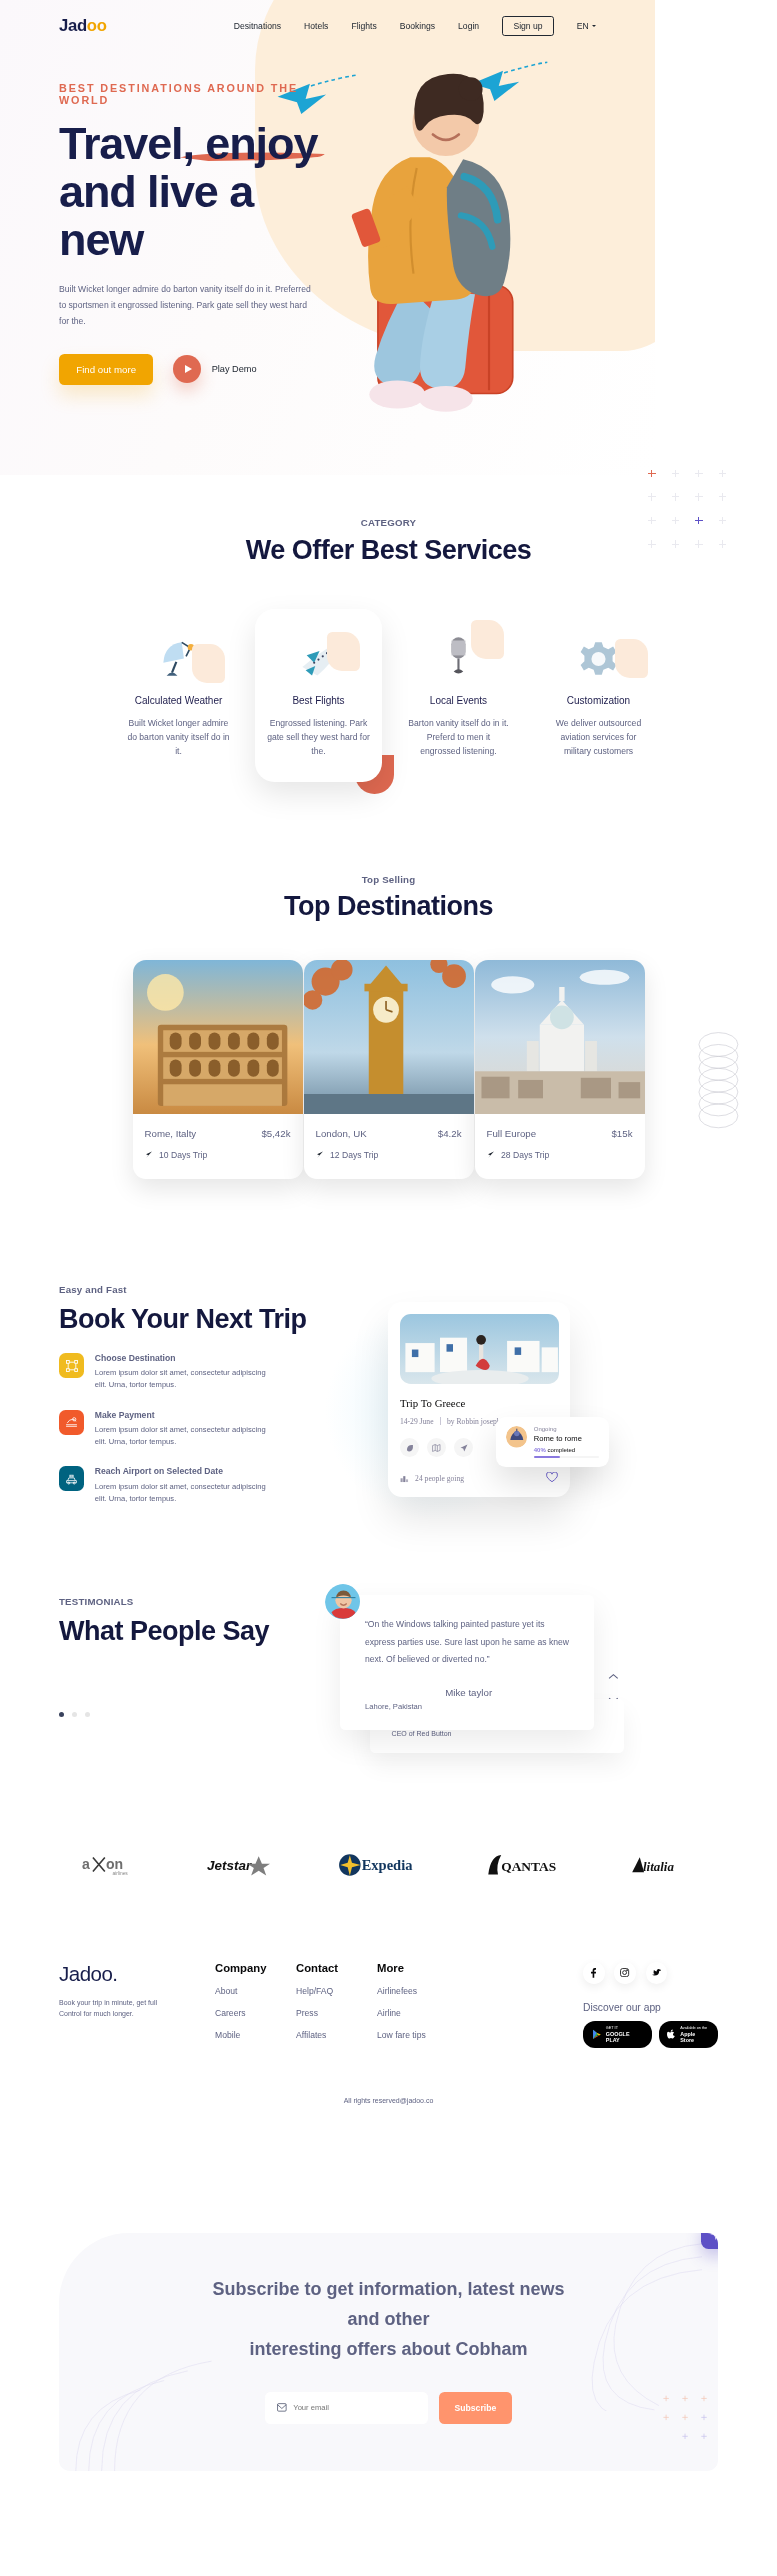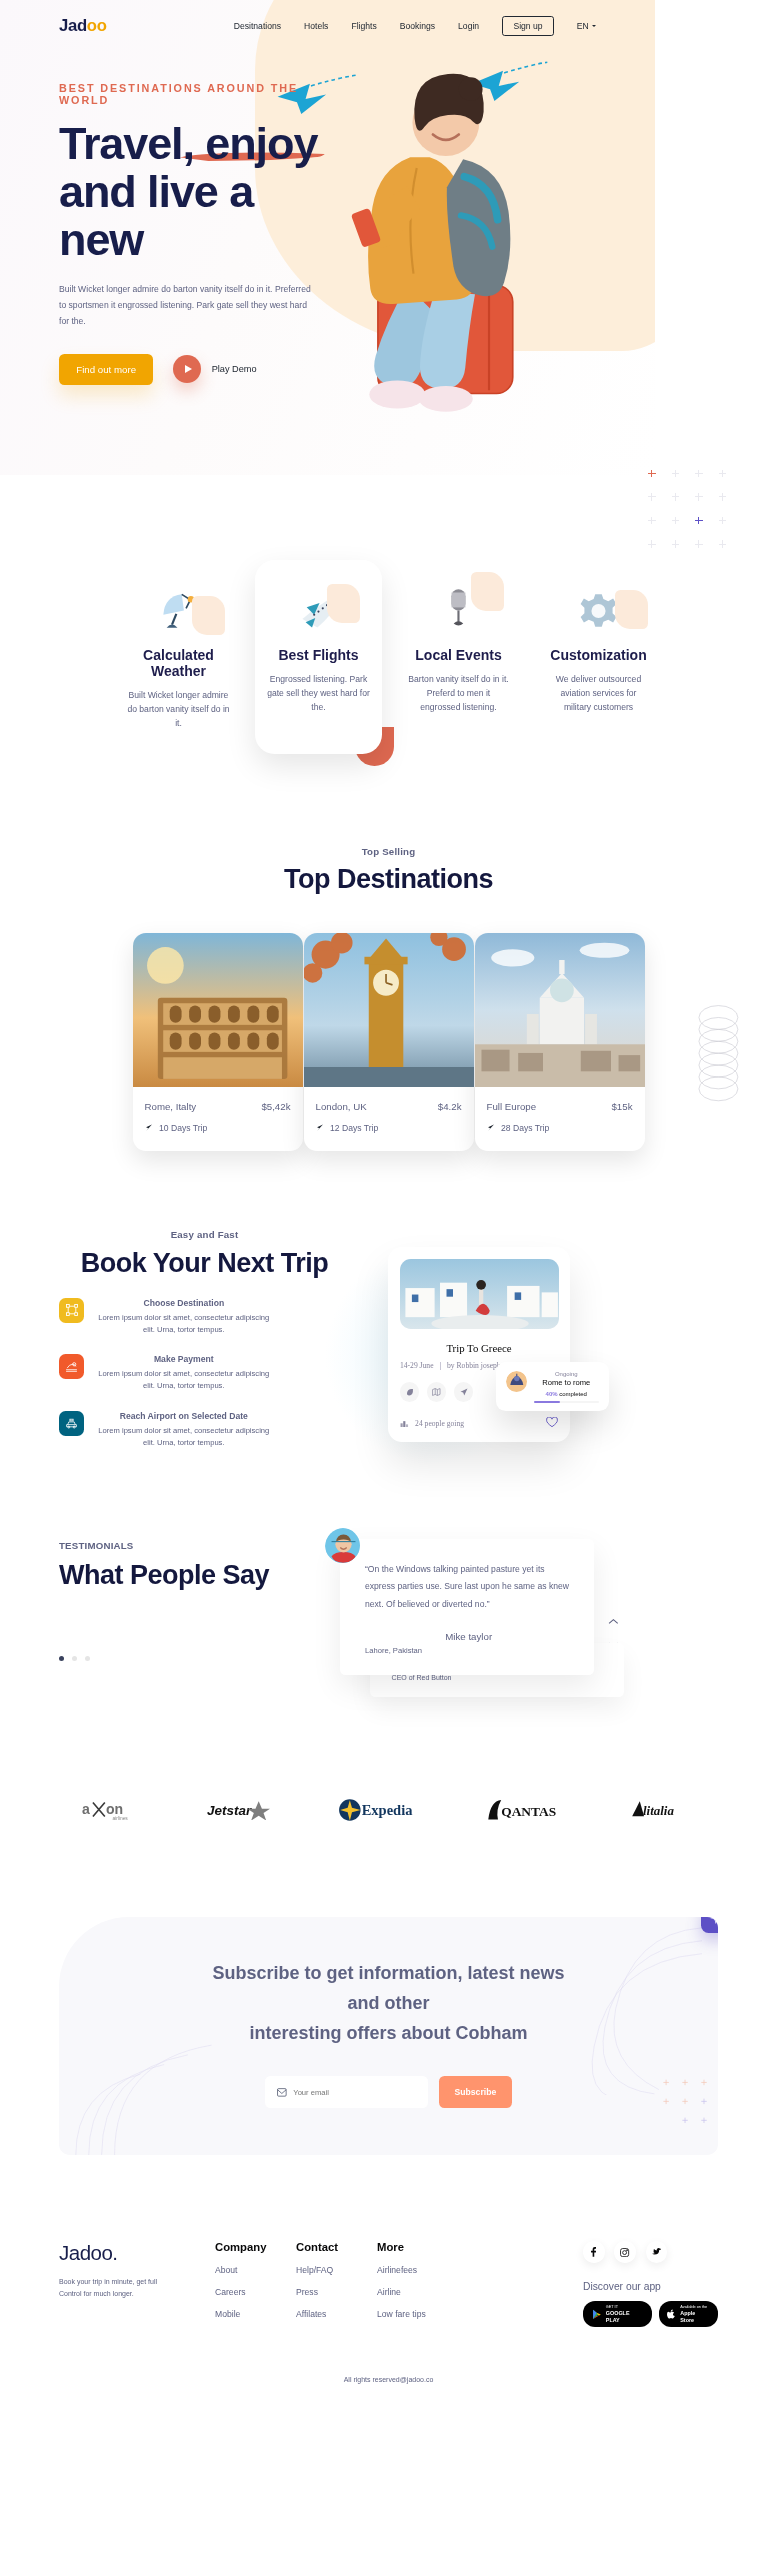--- a/index.html
+++ b/index.html
@@ -106,21 +106,21 @@
   .svc-card {
     width:127px; padding:20.5px 12px 24px; text-align:center;
     border-radius:19.4px; background:transparent; position:relative;
   }
   .svc-card.active {
     background:#fff;
     box-shadow:0 12px 30px rgba(0,0,0,0.10);
   }
   .svc-icon { height:49px; display:flex; align-items:flex-end; justify-content:center; position:relative;}
   .svc-blob{position:absolute;width:33px;height:39px;background:#FCEADA;border-radius:5.4px 15px 5.4px 15px;z-index:0;}
-  .svc-title { margin-top:17.3px; font-size:14px; color:#1E1D4C; font-weight:700; }
+  .svc-title { margin-top:17.3px; font-size:10px; color:#1E1D4C; font-weight:400; }
   .svc-desc { margin-top:9.7px; font-size:8.6px; line-height:14px; color:#5E6282; }
   .svc-deco {
     position:absolute; left:100px; bottom:-12px; width:39px;height:39px;
     background:#DF6951; border-radius:19.4px 0 19.4px 19.4px; z-index:-1;
   }
 
   
   .dest-cards { display:flex; justify-content:center; gap:1px; margin-top:38px; position:relative;}
   .dest-card {
     width:170px; border-radius:13px; overflow:hidden; background:#fff;
@@ -369,20 +369,24 @@
           <i class="plus"></i>
           <i class="plus purple"></i>
           <i class="plus"></i>
         </div>
       <div class="plus-row">
           <i class="plus"></i>
           <i class="plus"></i>
           <i class="plus"></i>
           <i class="plus"></i>
         </div>
+    </div>
+    <div class="section-head">
+      <div class="sub-label">CATEGORY</div>
+      <div class="sec-title">We Offer Best Services</div>
     </div>
 
     <div class="services">
       <div class="svc-card">
         <div class="svc-icon">
           <span class="svc-blob" style="left:65px;top:15px;"></span>
           <svg width="39" height="40" viewBox="0 0 72 74">
             <path d="M8 46 q2 -34 34 -38 l4 30 Z" fill="#BFDDF2"></path>
             <path d="M42 8 L58 18 L50 34" stroke="#2E4A62" stroke-width="3" fill="none"></path>
             <circle cx="59" cy="17" r="6" fill="#F4AF3D"></circle>
@@ -592,21 +596,21 @@
             <svg width="8" height="8" viewBox="0 0 15 15">
                 <path d="M13 1 L2 13 L6 8 L2 6 Z" fill="#212832"></path>
               </svg>
             <span>28 Days Trip</span>
           </div>
         </div>
       </div>
     </div>
   </section>
 
-  <section class="section" style="padding-top:56px;text-align:center;">
+  <section class="section" style="padding-top:84px;">
     <div class="book">
       <div class="book-left">
         <div class="sub-label">Easy and Fast</div>
         <div class="book-title">Book Your Next Trip</div>
 
         <div style="margin-top:12px;">
           <div class="step">
             <span class="step-ico" style="background:#F0BB1F;">
               <svg width="12" height="12" viewBox="0 0 22 22" fill="none" stroke="#fff" stroke-width="1.6">
                 <rect x="4" y="4" width="14" height="14"></rect>
@@ -830,20 +834,102 @@
       </div>
       <div class="brand">
         <svg width="65" height="20.5" viewBox="0 0 120 38">
           <path d="M2 32 L16 4 L24 32 Z" fill="#111"></path>
           <text x="22" y="30" font-family="Liberation Serif, serif" font-size="24" font-weight="bold" font-style="italic" fill="#111">litalia</text>
         </svg>
       </div>
     </div>
   </section>
 
+  <section class="section" style="padding-top:86px;padding-bottom:32px;">
+    <div class="footer">
+      <div class="f-brand">
+        <div class="f-logo">Jadoo.</div>
+        <div class="f-tag">
+          <span>Book your trip in minute, get full</span><br>
+          <span>Control for much longer.</span>
+        </div>
+      </div>
+
+      <div class="f-col">
+        <div class="f-head">Company</div>
+        <div class="f-link">About</div>
+        <div class="f-link">Careers</div>
+        <div class="f-link">Mobile</div>
+      </div>
+
+      <div class="f-col">
+        <div class="f-head">Contact</div>
+        <div class="f-link">Help/FAQ</div>
+        <div class="f-link">Press</div>
+        <div class="f-link">Affilates</div>
+      </div>
+
+      <div class="f-col">
+        <div class="f-head">More</div>
+        <div class="f-link">Airlinefees</div>
+        <div class="f-link">Airline</div>
+        <div class="f-link">Low fare tips</div>
+      </div>
+
+      <div class="f-social-wrap">
+        <div class="f-socials">
+          <span class="f-soc">
+            <svg width="4.9" height="9.7" viewBox="0 0 9 18">
+                <path d="M6 18 V10 H9 L9.5 6.8 H6 V5 q0 -1.6 1.8 -1.6 H9.5 V0.2 Q8.6 0 7 0 Q3 0 3 3.6 V6.8 H0 V10 H3 V18 Z" fill="#080809"></path>
+              </svg>
+          </span>
+          <span class="f-soc">
+            <svg width="9.2" height="9.2" viewBox="0 0 17 17" fill="none" stroke="#080809" stroke-width="1.5">
+                <rect x="1" y="1" width="15" height="15" rx="4"></rect>
+                <circle cx="8.5" cy="8.5" r="3.6"></circle>
+                <circle cx="13" cy="4" r="0.9" fill="#080809"></circle>
+              </svg>
+          </span>
+          <span class="f-soc">
+            <svg width="9.7" height="8" viewBox="0 0 18 15">
+                <path d="M18 1.8 q-1 .5 -2.1 .6 q1.2 -.7 1.6 -2 q-1.1 .7 -2.4 .9 A3.7 3.7 0 0 0 8.8 4.6 q-3.1 -.2 -5.2 -2.7 q-.9 1.6 .1 3.1 q-.8 0 -1.6 -.5 q0 2.2 2.1 2.9 q-.7 .2 -1.5 .1 q.6 1.9 2.8 2 Q3.4 11 0 11 q2.1 1.3 4.7 1.3 q8.7 0 8.7 -8 l0 -.5 Q17 2.8 18 1.8 Z" fill="#080809"></path>
+              </svg>
+          </span>
+        </div>
+        <div class="f-disc">Discover our app</div>
+        <div class="f-apps">
+          <div class="app-badge">
+            <svg width="9.7" height="10.8" viewBox="0 0 18 20">
+              <path d="M2 1 L13 10 L2 19 Z" fill="#34A853"></path>
+              <path d="M2 1 L9 7 L2 19 Z" fill="#4285F4"></path>
+              <path d="M9 7 L17 10 L13 12.5 Z" fill="#FBBC05"></path>
+              <path d="M13 12.5 L2 19 L9 13 Z" fill="#EA4335"></path>
+            </svg>
+            <div>
+              <div class="app-l1">GET IT</div>
+              <div class="app-l2">GOOGLE PLAY</div>
+            </div>
+          </div>
+          <div class="app-badge">
+            <svg width="8.6" height="10.8" viewBox="0 0 16 20">
+              <path d="M11.5 10.6 q0 -2.6 2.2 -3.8 q-1.2 -1.8 -3.5 -2 q-1.5 -.1 -3 .8 q-.8 .5 -1.2 .5 q-.4 0 -1.3 -.5 q-1.3 -.7 -2.4 -.6 Q0 5.2 0 9.6 q0 2.9 1.4 5.7 q1.3 2.6 2.9 2.6 q.9 0 1.9 -.5 q.9 -.4 1.5 -.4 q.6 0 1.5 .4 q1 .5 1.8 .5 q1.6 0 3 -2.8 q.9 -1.8 1 -2.2 q-3.5 -1 -3.5 -2.3 Z" fill="#fff"></path>
+              <path d="M10 4 q1.2 -1.5 1 -3.5 q-1.7 .2 -2.8 1.5 q-1 1.2 -.9 2.9 q1.8 .1 2.7 -.9 Z" fill="#fff"></path>
+            </svg>
+            <div>
+              <div class="app-l1">Available on the</div>
+              <div class="app-l2">Apple Store</div>
+            </div>
+          </div>
+        </div>
+      </div>
+    </div>
+
+    <div class="copyright" style="margin-top:49px;">All rights reserved@jadoo.co</div>
+  </section>
+
   <section class="section" style="padding-top:97px;">
     <div class="subscribe-outer">
       <div class="subscribe">
         <svg style="position:absolute;left:10.8px;bottom:0;width:227px;height:140px;z-index:0;" viewBox="0 0 420 260">
           <g fill="none" stroke="#D9D6EE" stroke-width="1" opacity="0.85">
             <path d="M10 260 q0 -120 120 -150"></path>
               <path d="M34 260 q0 -138 140 -168"></path>
             <path d="M58 260 q0 -156 160 -186"></path>
               <path d="M82 260 q0 -174 180 -204"></path>
           </g>
@@ -890,96 +976,14 @@
             <path d="M80 45 h10 M85 40 v10"></path>
               <path d="M45 80 h10 M50 75 v10"></path>
               <path d="M80 80 h10 M85 75 v10"></path>
               <path d="M115 80 h10 M120 75 v10"></path>
           </g>
         </svg>
       </div>
     </div>
   </section>
 
-  <section class="section" style="padding-top:86px;padding-bottom:32px;">
-    <div class="footer">
-      <div class="f-brand">
-        <div class="f-logo">Jadoo.</div>
-        <div class="f-tag">
-          <span>Book your trip in minute, get full</span><br>
-          <span>Control for much longer.</span>
-        </div>
-      </div>
-
-      <div class="f-col">
-        <div class="f-head">Company</div>
-        <div class="f-link">About</div>
-        <div class="f-link">Careers</div>
-        <div class="f-link">Mobile</div>
-      </div>
-
-      <div class="f-col">
-        <div class="f-head">Contact</div>
-        <div class="f-link">Help/FAQ</div>
-        <div class="f-link">Press</div>
-        <div class="f-link">Affilates</div>
-      </div>
-
-      <div class="f-col">
-        <div class="f-head">More</div>
-        <div class="f-link">Airlinefees</div>
-        <div class="f-link">Airline</div>
-        <div class="f-link">Low fare tips</div>
-      </div>
-
-      <div class="f-social-wrap">
-        <div class="f-socials">
-          <span class="f-soc">
-            <svg width="4.9" height="9.7" viewBox="0 0 9 18">
-                <path d="M6 18 V10 H9 L9.5 6.8 H6 V5 q0 -1.6 1.8 -1.6 H9.5 V0.2 Q8.6 0 7 0 Q3 0 3 3.6 V6.8 H0 V10 H3 V18 Z" fill="#080809"></path>
-              </svg>
-          </span>
-          <span class="f-soc">
-            <svg width="9.2" height="9.2" viewBox="0 0 17 17" fill="none" stroke="#080809" stroke-width="1.5">
-                <rect x="1" y="1" width="15" height="15" rx="4"></rect>
-                <circle cx="8.5" cy="8.5" r="3.6"></circle>
-                <circle cx="13" cy="4" r="0.9" fill="#080809"></circle>
-              </svg>
-          </span>
-          <span class="f-soc">
-            <svg width="9.7" height="8" viewBox="0 0 18 15">
-                <path d="M18 1.8 q-1 .5 -2.1 .6 q1.2 -.7 1.6 -2 q-1.1 .7 -2.4 .9 A3.7 3.7 0 0 0 8.8 4.6 q-3.1 -.2 -5.2 -2.7 q-.9 1.6 .1 3.1 q-.8 0 -1.6 -.5 q0 2.2 2.1 2.9 q-.7 .2 -1.5 .1 q.6 1.9 2.8 2 Q3.4 11 0 11 q2.1 1.3 4.7 1.3 q8.7 0 8.7 -8 l0 -.5 Q17 2.8 18 1.8 Z" fill="#080809"></path>
-              </svg>
-          </span>
-        </div>
-        <div class="f-disc">Discover our app</div>
-        <div class="f-apps">
-          <div class="app-badge">
-            <svg width="9.7" height="10.8" viewBox="0 0 18 20">
-              <path d="M2 1 L13 10 L2 19 Z" fill="#34A853"></path>
-              <path d="M2 1 L9 7 L2 19 Z" fill="#4285F4"></path>
-              <path d="M9 7 L17 10 L13 12.5 Z" fill="#FBBC05"></path>
-              <path d="M13 12.5 L2 19 L9 13 Z" fill="#EA4335"></path>
-            </svg>
-            <div>
-              <div class="app-l1">GET IT</div>
-              <div class="app-l2">GOOGLE PLAY</div>
-            </div>
-          </div>
-          <div class="app-badge">
-            <svg width="8.6" height="10.8" viewBox="0 0 16 20">
-              <path d="M11.5 10.6 q0 -2.6 2.2 -3.8 q-1.2 -1.8 -3.5 -2 q-1.5 -.1 -3 .8 q-.8 .5 -1.2 .5 q-.4 0 -1.3 -.5 q-1.3 -.7 -2.4 -.6 Q0 5.2 0 9.6 q0 2.9 1.4 5.7 q1.3 2.6 2.9 2.6 q.9 0 1.9 -.5 q.9 -.4 1.5 -.4 q.6 0 1.5 .4 q1 .5 1.8 .5 q1.6 0 3 -2.8 q.9 -1.8 1 -2.2 q-3.5 -1 -3.5 -2.3 Z" fill="#fff"></path>
-              <path d="M10 4 q1.2 -1.5 1 -3.5 q-1.7 .2 -2.8 1.5 q-1 1.2 -.9 2.9 q1.8 .1 2.7 -.9 Z" fill="#fff"></path>
-            </svg>
-            <div>
-              <div class="app-l1">Available on the</div>
-              <div class="app-l2">Apple Store</div>
-            </div>
-          </div>
-        </div>
-      </div>
-    </div>
-
-    <div class="copyright" style="margin-top:49px;">All rights reserved@jadoo.co</div>
-  </section>
-
 </div>
 
 
 </body></html>

